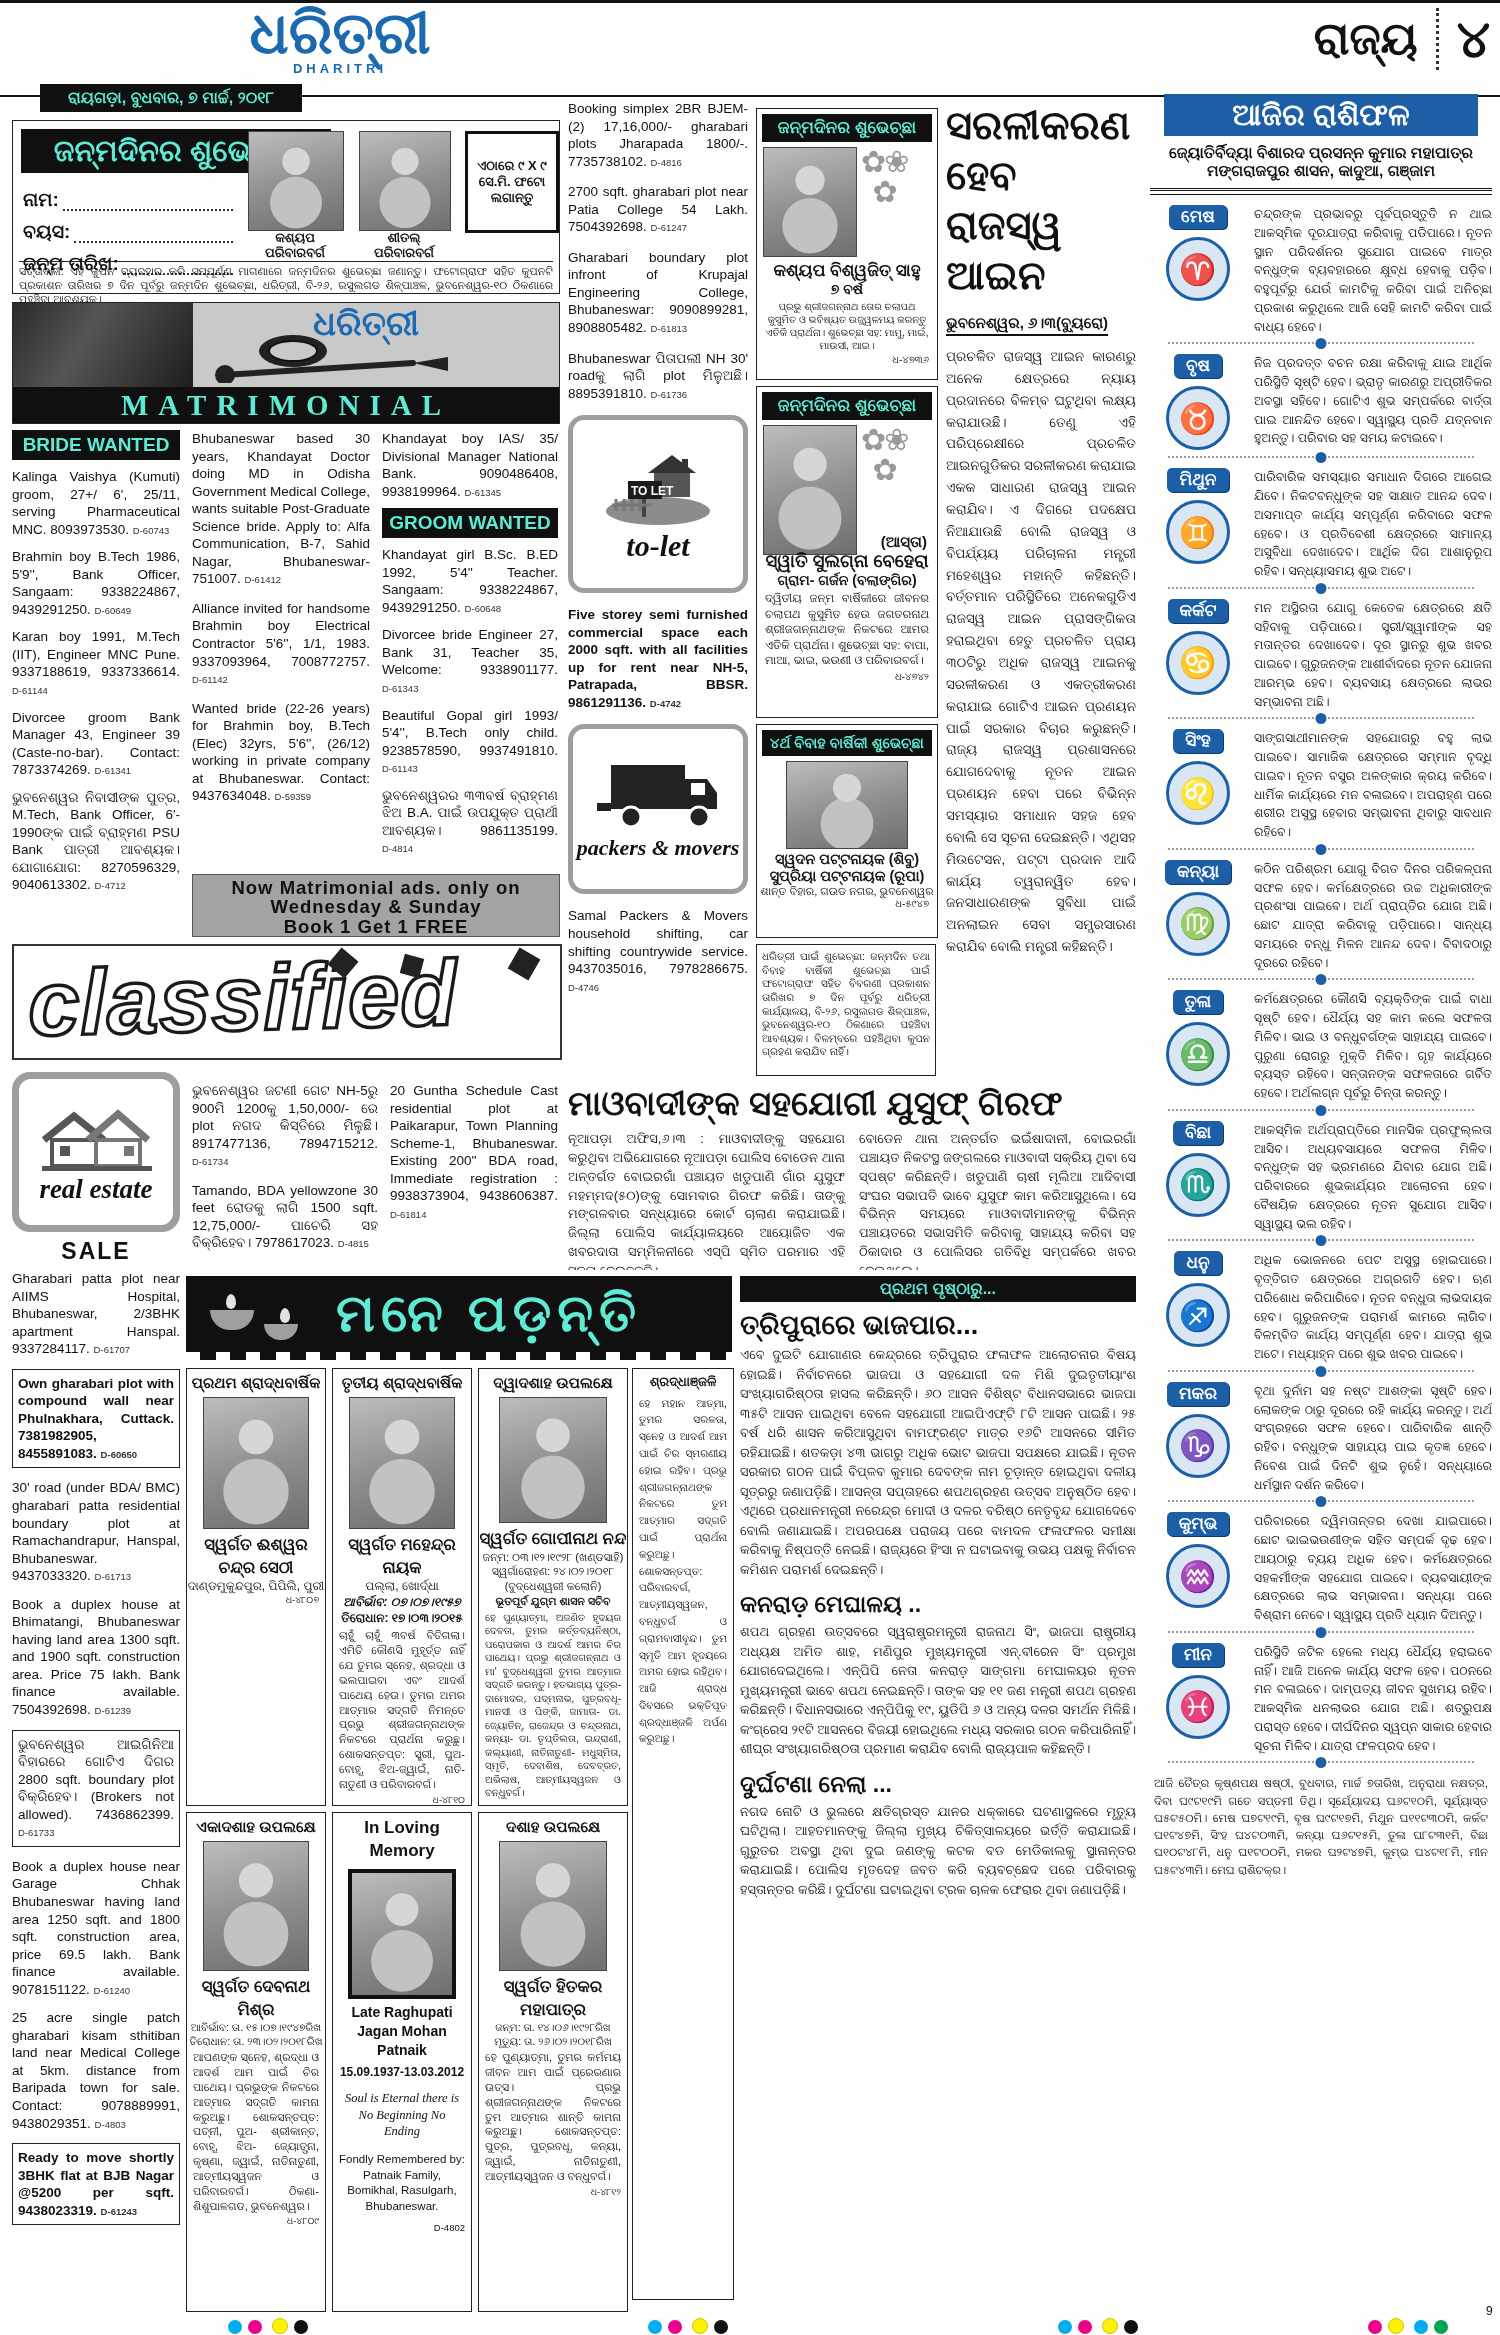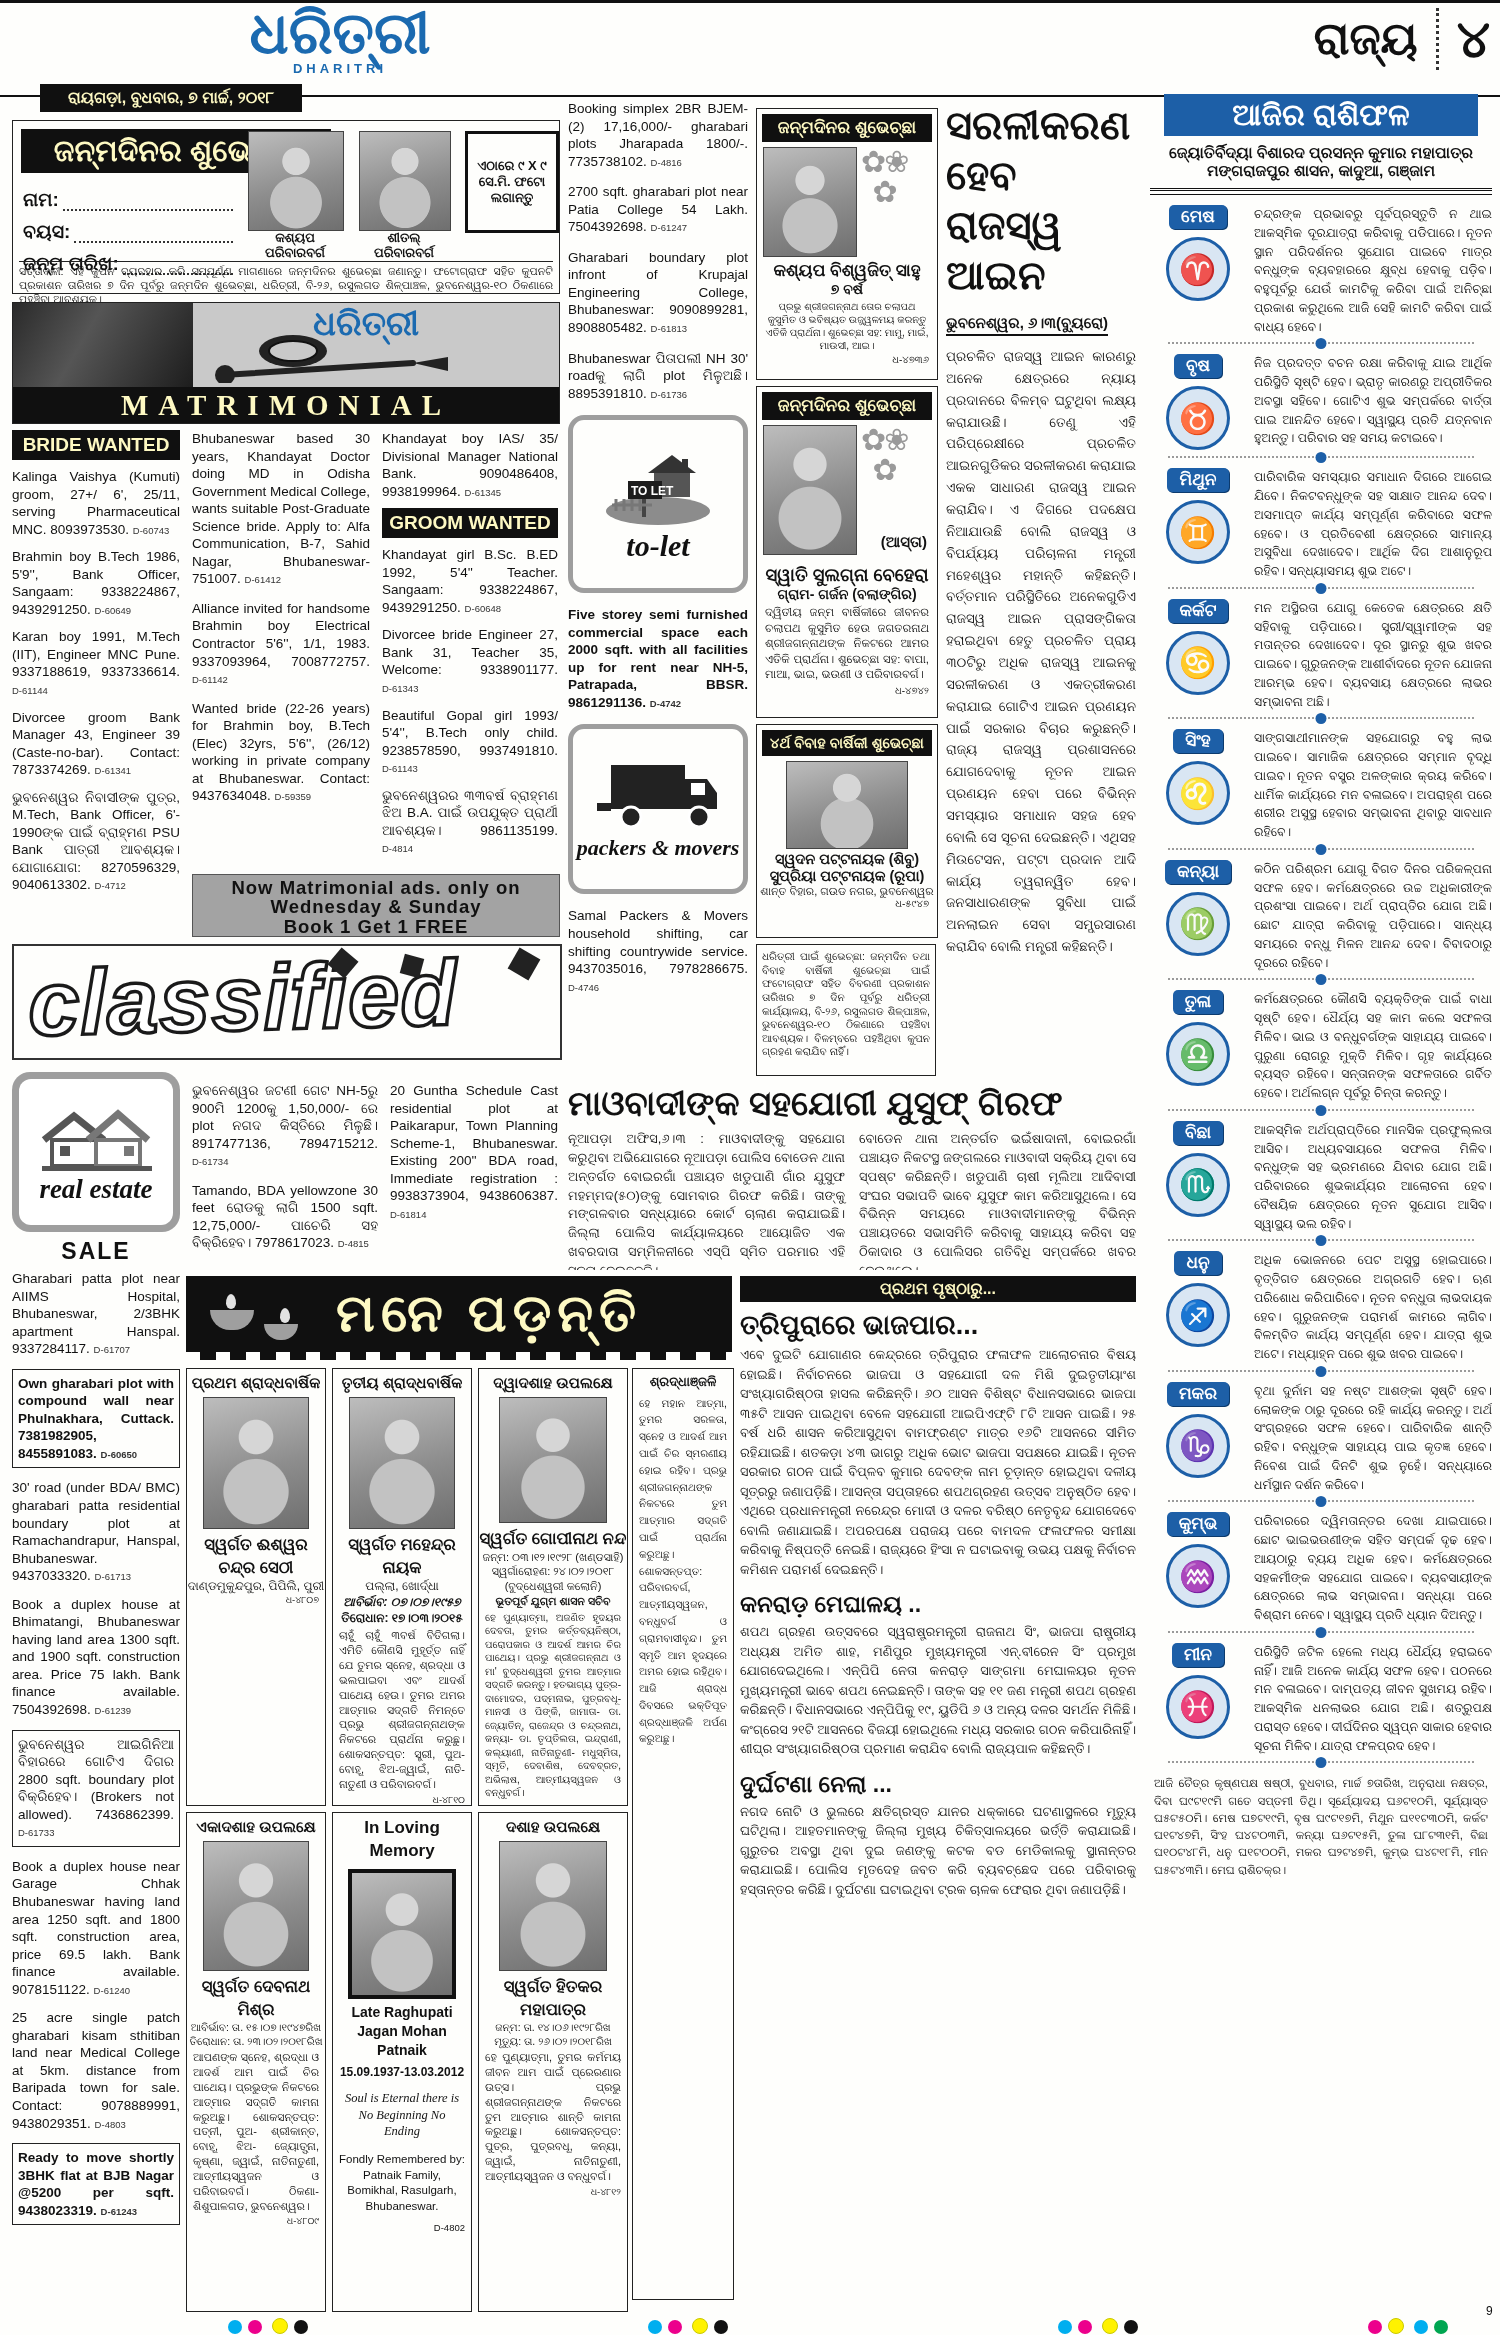--- a/index.html
+++ b/index.html
@@ -2,21 +2,21 @@
 <html><head>
 <meta charset="utf-8">
 <style>
   html,body{margin:0;padding:0;background:#e8e8e4;}
   #page{position:relative;width:1500px;height:2335px;background:#fefefc;margin:0 auto;
         font-family:"Liberation Sans",sans-serif;color:#111;overflow:hidden;}
   .abs{position:absolute;}
   .jt{text-align:justify;}
   .ad{font-size:13.5px;line-height:1.3;text-align:justify;}
   .ad .aid{font-size:9.5px;color:#333;white-space:nowrap;}
-  .blackbar{background:#101010;color:#fef9c3;}
+  .blackbar{background:#101010;color:#5eead4;}
   .box{border:1.5px solid #222;}
   .photo{background:
      radial-gradient(circle at 50% 30%, #d6d6d6 0 16%, rgba(0,0,0,0) 17%),
      radial-gradient(circle at 50% 72%, #c2c2c2 0 30%, rgba(0,0,0,0) 31%),
      linear-gradient(165deg,#bdbdbd,#8d8d8d 55%,#6f6f6f);
      border:1px solid #444;}
   .flowers{color:#9a9a9a;font-size:30px;line-height:1;letter-spacing:-2px;}
   .dotline{border-bottom:2px dotted #333;flex:1;height:1px;margin-left:4px;}
   .fieldrow{display:flex;align-items:flex-end;font-size:19px;font-weight:bold;margin:10px 0;}
   .serif{font-family:"Liberation Serif",serif;}
@@ -218,21 +218,21 @@
     <div style="font-size:10px;padding:2px 8px;text-align:center;line-height:1.3;">ପ୍ରଭୁ ଶ୍ରୀଜଗନ୍ନାଥ ତୋର ଚଲାପଥ କୁସୁମିତ ଓ ଭବିଷ୍ୟତ ଉଜ୍ଜ୍ୱଳମୟ କରନ୍ତୁ ଏତିକି ପ୍ରାର୍ଥନା। ଶୁଭେଚ୍ଛା ସହ: ମାମୁ, ମାଇଁ, ମାଉସୀ, ଆଇ।</div>
     <div style="font-size:10px;text-align:right;padding-right:8px;">ଧ-୪୭୩୬</div>
   </div>
   <div class="abs box" style="left:756px;top:386px;width:180px;height:330px;overflow:hidden;text-align:center;">
     <div class="blackbar" style="margin:5px;height:28px;display:flex;align-items:center;justify-content:center;font-size:17px;font-weight:bold;">ଜନ୍ମଦିନର ଶୁଭେଚ୍ଛା</div>
     <div style="display:flex;align-items:flex-start;gap:4px;padding:0 6px;">
       <div class="photo" style="width:92px;height:128px;"></div>
       <div class="flowers">✿❀<br>✿</div>
     </div>
     <div style="font-size:15px;font-weight:bold;text-align:right;padding-right:10px;margin-top:-22px;">(ଆସ୍ତା)</div>
-    <div style="font-size:18px;font-weight:bold;margin-top:14px;">ସ୍ୱାତି ସୁଲଗ୍ନା ବେହେରା</div>
+    <div style="font-size:18px;font-weight:bold;margin-top:0;">ସ୍ୱାତି ସୁଲଗ୍ନା ବେହେରା</div>
     <div style="font-size:14px;font-weight:bold;">ଗ୍ରାମ- ଗର୍ଜନ (ବଲାଙ୍ଗିର)</div>
     <div style="font-size:11.5px;padding:2px 8px;text-align:justify;line-height:1.35;">ଦ୍ୱିତୀୟ ଜନ୍ମ ବାର୍ଷିକୀରେ ଜୀବନର ଚଲାପଥ କୁସୁମିତ ହେଉ ଜଗତରନାଥ ଶ୍ରୀଜଗନ୍ନାଥଙ୍କ ନିକଟରେ ଆମର ଏତିକି ପ୍ରାର୍ଥନା। ଶୁଭେଚ୍ଛା ସହ: ବାପା, ମାଆ, ଭାଇ, ଭଉଣୀ ଓ ପରିବାରବର୍ଗ।</div>
     <div style="font-size:10px;text-align:right;padding-right:8px;">ଧ-୪୭୪୨</div>
   </div>
   <div class="abs box" style="left:756px;top:724px;width:180px;height:212px;overflow:hidden;text-align:center;">
     <div class="blackbar" style="margin:5px;height:26px;display:flex;align-items:center;justify-content:center;font-size:14.5px;font-weight:bold;">୪ର୍ଥ ବିବାହ ବାର୍ଷିକୀ ଶୁଭେଚ୍ଛା</div>
     <div class="photo" style="width:120px;height:86px;margin:2px auto;"></div>
     <div style="font-size:14.5px;font-weight:bold;">ସ୍ୱଦନ ପଟ୍ଟନାୟକ (ଶିବୁ)</div>
     <div style="font-size:14.5px;font-weight:bold;">ସୁପ୍ରିୟା ପଟ୍ଟନାୟକ (ରୂପା)</div>
     <div style="font-size:11px;">ଶାନ୍ତ ବିହାର, ଗଉଡ ନଗର, ଭୁବନେଶ୍ୱର</div>

